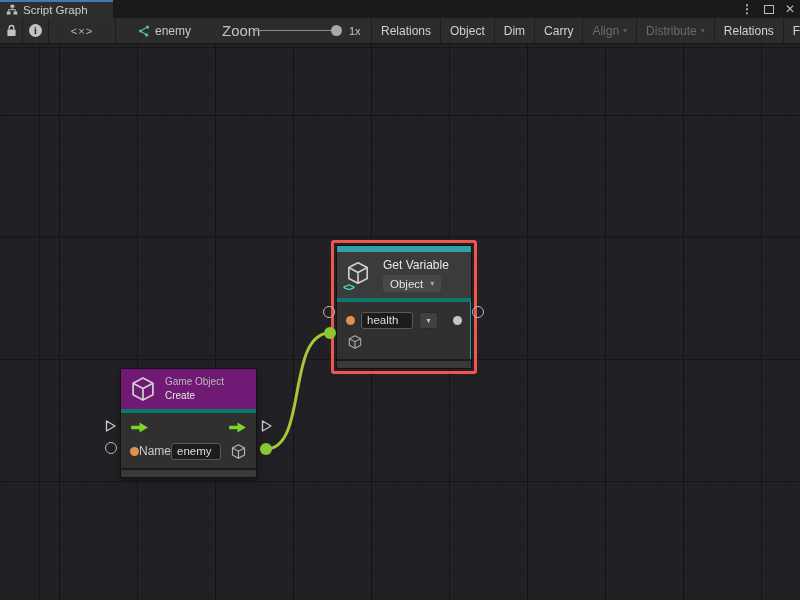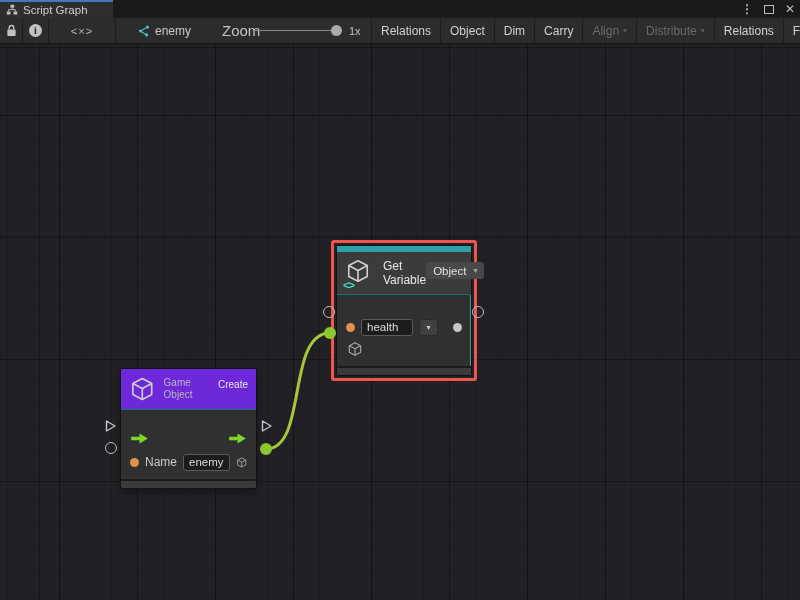--- a/index.html
+++ b/index.html
@@ -43,29 +43,29 @@
       repeating-linear-gradient(to right, rgba(0,0,0,0.30) 0 1px, transparent 1px 78px),
       repeating-linear-gradient(to bottom, rgba(0,0,0,0.30) 0 1px, transparent 1px 122px),
       repeating-linear-gradient(to right, rgba(0,0,0,0.12) 0 1px, transparent 1px 26px),
       repeating-linear-gradient(to bottom, rgba(0,0,0,0.12) 0 1px, transparent 1px 24px);
     background-position: 59px 0, 0 71px, 7px 0, 0 23px; }
   .wires { position:absolute; left:0; top:0; pointer-events:none; }
 
   
   .node { position:absolute; background:#303030; border:1px solid #121212; border-radius:2px;
           box-shadow:0 3px 6px rgba(0,0,0,0.35); }
-  .node-header { background:#6d28d9; display:flex; align-items:center; gap:8px; padding:6px 8px; }
-  .hdr-col { display:flex; flex-direction:row; justify-content:center; }
+  .node-header { background:#701a75; display:flex; align-items:center; gap:8px; padding:6px 8px; }
+  .hdr-col { display:flex; flex-direction:column; justify-content:center; }
   .supertitle { font-size:10px; color:#b9b9b9; line-height:12px; }
   .title-lg { font-size:10px; color:#e8e8e8; line-height:15px; }
   .title-md { font-size:12px; color:#e8e8e8; line-height:14px; }
-  .node-body { border-top:1px solid #0f766e; padding:17px 9px 4px; }
+  .node-body { border-top:4px solid #0f766e; padding:3px 9px 4px; }
   .node-footer { border-top:2px solid #1b1b1b; background:#3a3a3a; height:9px; border-radius:0 0 2px 2px; }
   .flow-row { display:flex; align-items:center; justify-content:space-between; height:22px; }
-  .port-row { display:flex; align-items:center; gap:6px; height:26px; }
+  .port-row { display:flex; align-items:center; height:26px; }
   .dot { width:9px; height:9px; border-radius:50%; flex:0 0 auto; }
   .dot-orange { background:#e0914e; }
   .dot-gray { background:#c6c6c6; }
   .field { background:#1c1c1c; border:1px solid #5a5a5a; border-radius:3px; height:17px;
            font-size:11.5px; color:#dcdcdc; display:flex; align-items:center; padding:0 5px; }
   .label { font-size:12px; color:#c9c9c9; }
   .ddbtn { width:19px; height:17px; background:#404040; border:1px solid #2a2a2a; border-radius:3px;
            display:flex; align-items:center; justify-content:center; flex:0 0 auto; }
   .ddbtn .dd-arrow { color:#c9c9c9; }
   .scope-dd { margin-top:3px; height:17px; background:#484848; border-radius:3px; width:fit-content;

